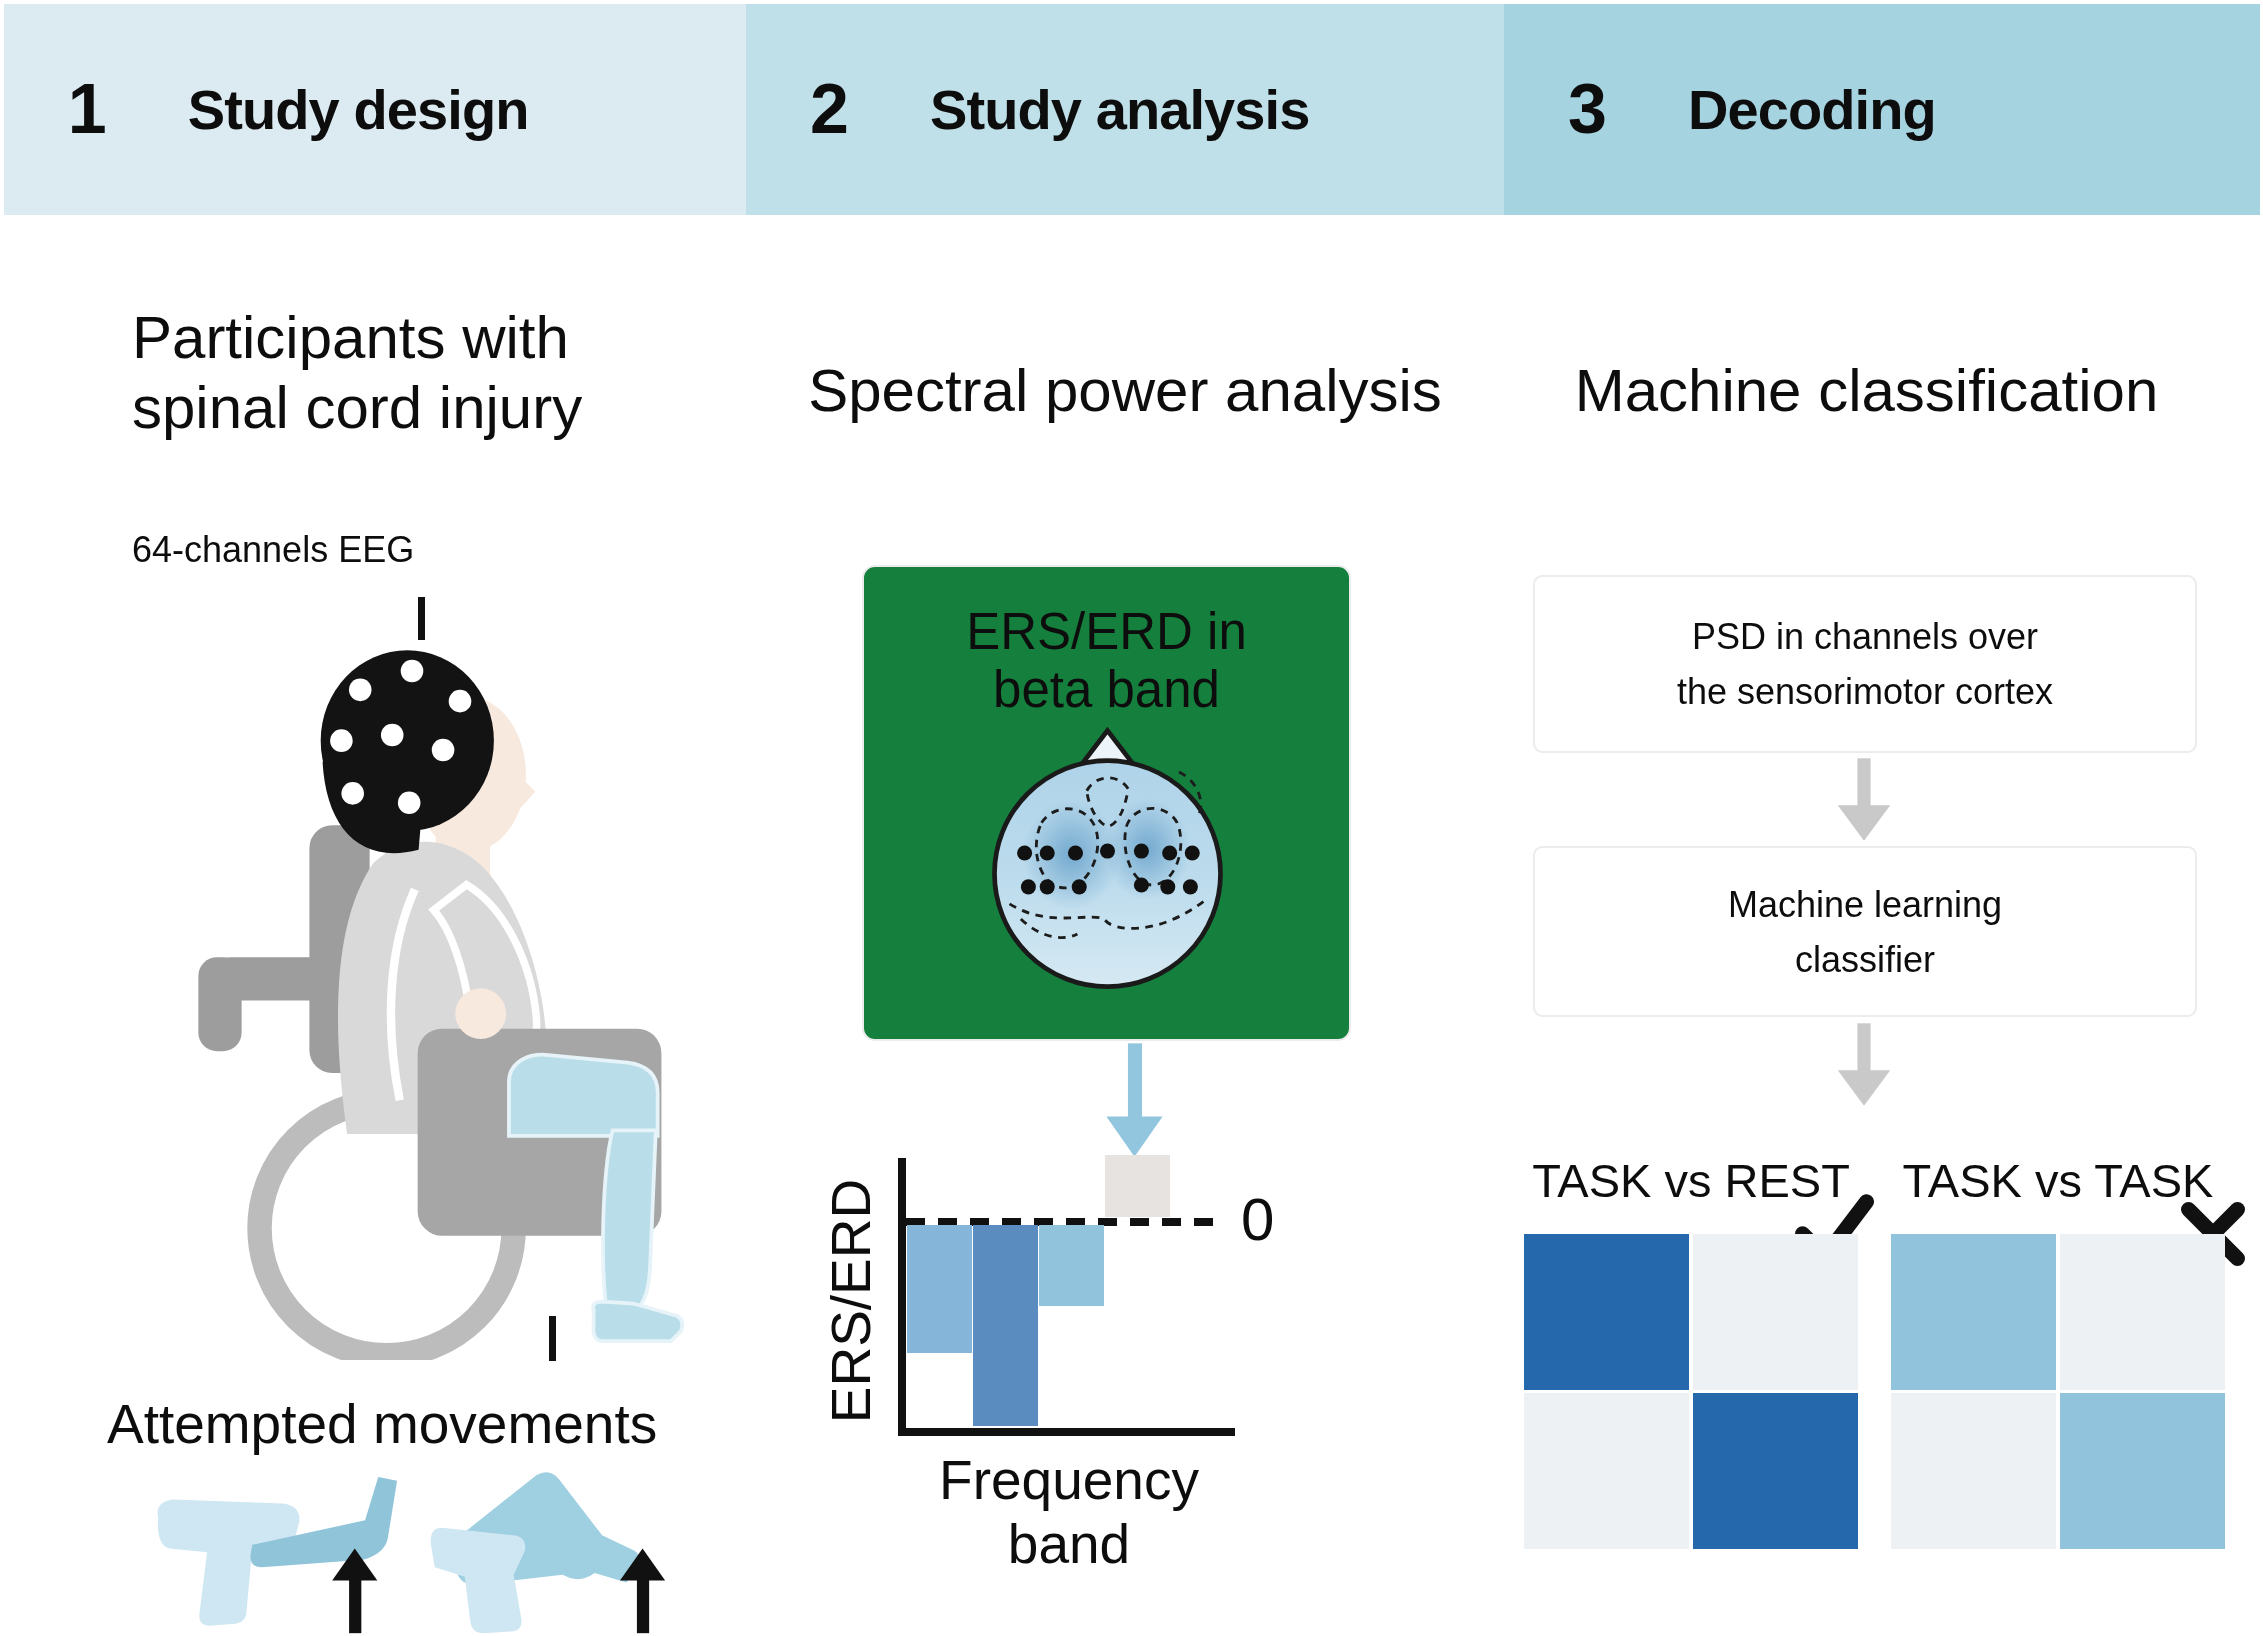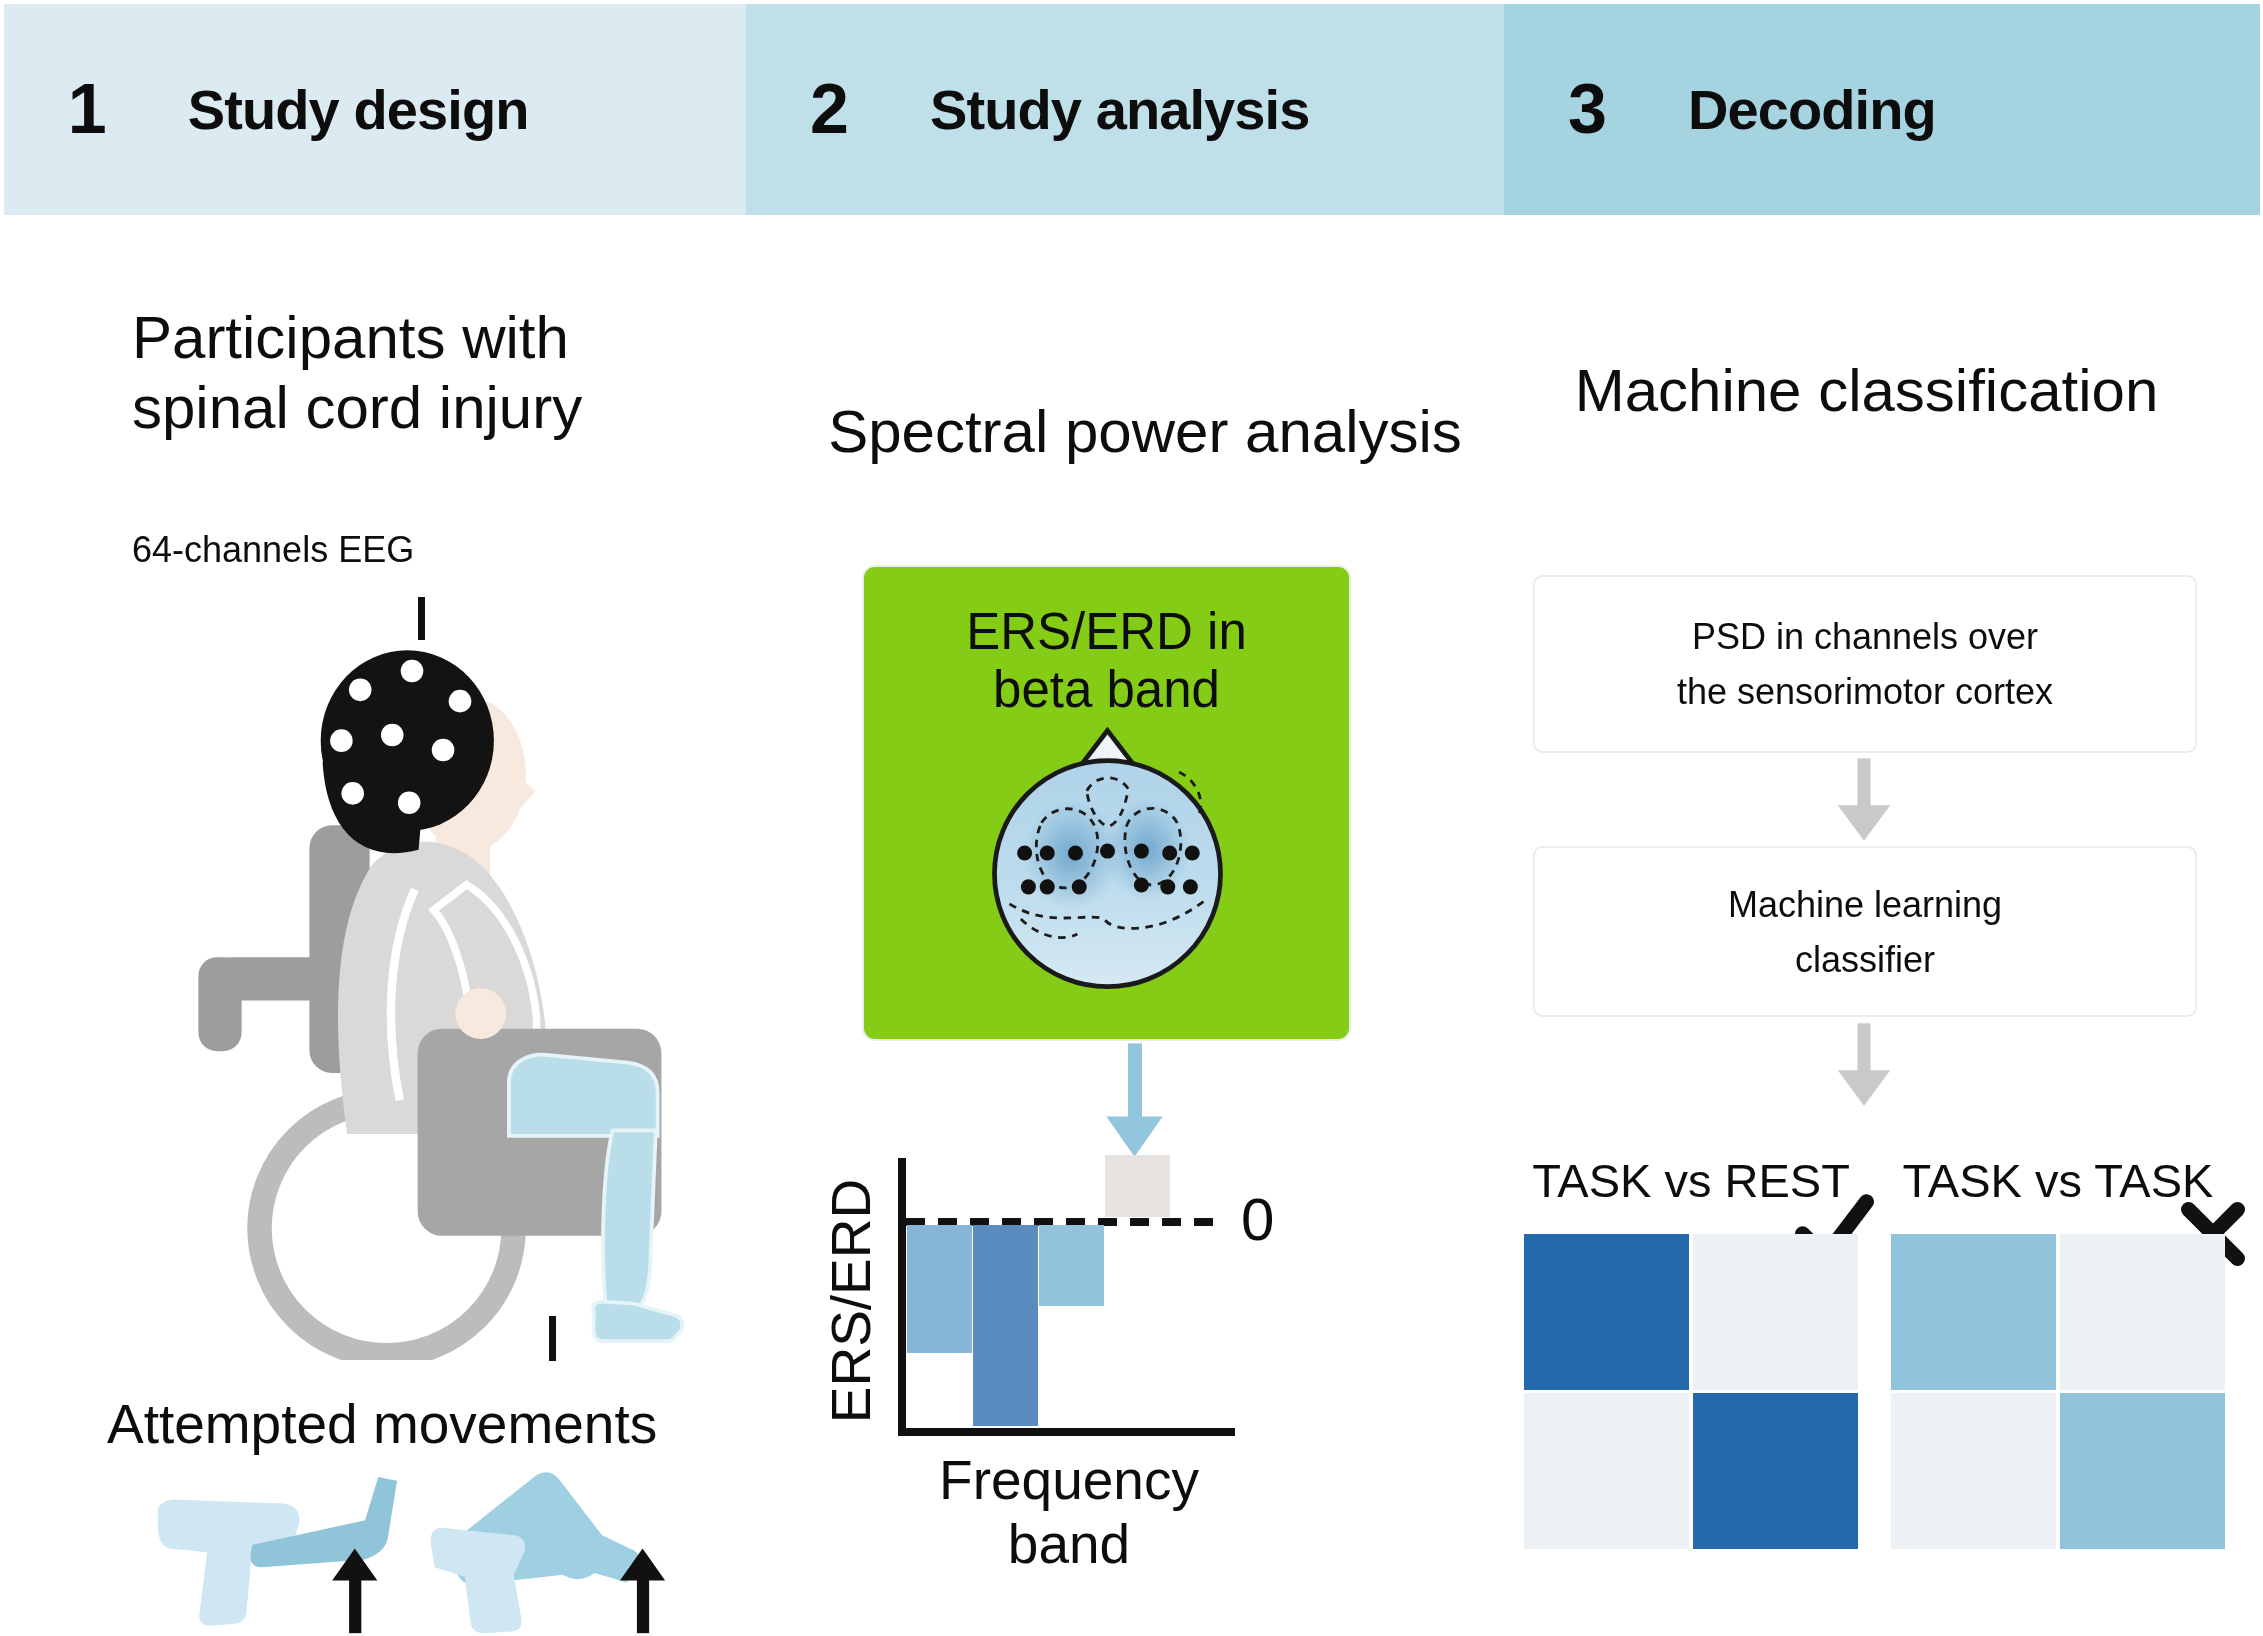--- a/index.html
+++ b/index.html
@@ -6,21 +6,21 @@
   #canvas{position:relative;width:2264px;height:1637px;background:#fff;overflow:hidden;
           font-family:"Liberation Sans","DejaVu Sans",sans-serif;color:#0d0d0d;}
   .band{position:absolute;top:3.8px;height:211px;display:flex;align-items:center;
         padding-left:64px;box-sizing:border-box;}
   .band .num{font-size:70px;font-weight:bold;margin-right:81px;}
   .band .btitle{font-size:56px;font-weight:bold;letter-spacing:-0.9px;}
   .ptitle{position:absolute;font-size:60px;text-align:center;}
   .p1sub{position:absolute;left:132px;top:303px;font-size:60px;line-height:70px;}
   .plabel{position:absolute;font-size:36px;}
   .pointer{position:absolute;width:6.6px;background:#111;}
-  .card{position:absolute;background:#84cc16;border:2.8px solid #ececec;border-radius:13px;box-sizing:border-box;}
+  .card{position:absolute;background:#15803d;border:2.8px solid #ececec;border-radius:13px;box-sizing:border-box;}
   .cardtext{position:absolute;left:0;right:0;top:36px;text-align:center;font-size:51px;line-height:58px;}
   .fbox{position:absolute;left:1533px;width:664px;background:#fff;border:2.8px solid #ececec;border-radius:9.4px;
         box-sizing:border-box;display:flex;flex-direction:column;justify-content:center;text-align:center;
         font-size:36px;line-height:55px;}
   .axis{position:absolute;background:#111;}
   .zeroline{position:absolute;left:906px;top:1218px;width:311px;height:7.5px;
             background:repeating-linear-gradient(90deg,#111 0 19px,transparent 19px 32px);}
   .bar{position:absolute;}
   .ylab{position:absolute;left:687px;top:1273px;width:320px;height:56px;text-align:center;
         font-size:55px;transform:rotate(-90deg);}
@@ -114,21 +114,21 @@
     <g>
       <path d="M322,92 L420,14 Q434,6 444,18 L490,78 L524,94 Q534,100 528,112 L516,128 L482,118 Q466,130 448,120 L360,130 Q340,132 336,118 Z" fill="#9fd0e1"></path>
       <path d="M320,70 Q306,70 308,88 L312,112 L344,122 L350,170 Q352,182 364,182 L396,180 Q406,178 404,166 L396,120 L408,94 Q410,80 396,78 Z" fill="#cfe7f2"></path>
       <g fill="#111">
         <rect x="527" y="124" width="13" height="58"></rect>
         <polygon points="533,92 509,126 557,126"></polygon>
       </g>
     </g>
   </svg>
 
-  <div class="ptitle" style="left:766px;top:356px;width:758px;margin-top:41px;">Spectral power analysis</div>
+  <div class="ptitle" style="left:746px;top:356px;width:758px;">Spectral power analysis</div>
 
   <div class="card" style="left:862px;top:565px;width:489px;height:476px;">
     <div class="cardtext">
       <div>ERS/ERD in</div>
       <div>beta band</div>
     </div>
 
     <svg style="position:absolute;left:121px;top:156px;" width="245" height="275" viewBox="0 0 260 292" aria-hidden="true">
       <defs>
         <linearGradient id="topoBase" x1="0" y1="0" x2="0" y2="1">

